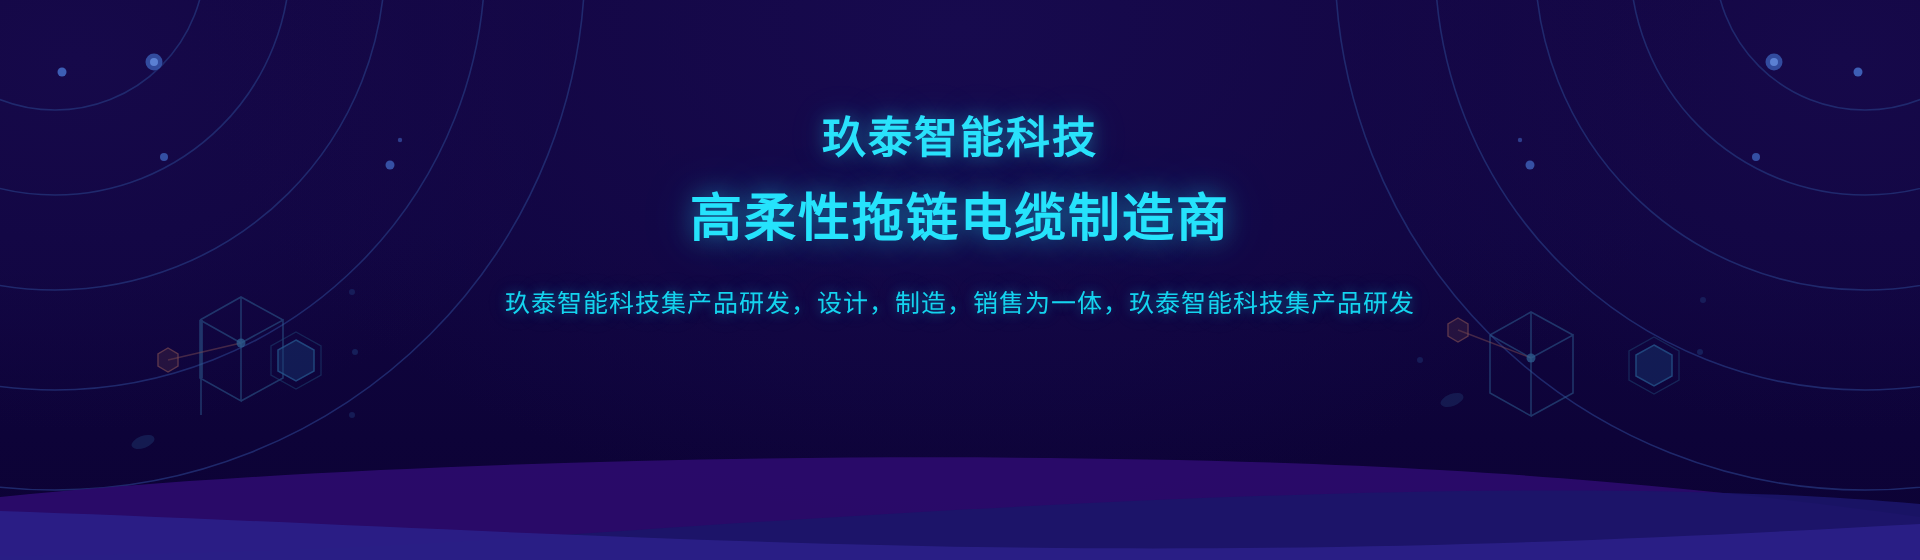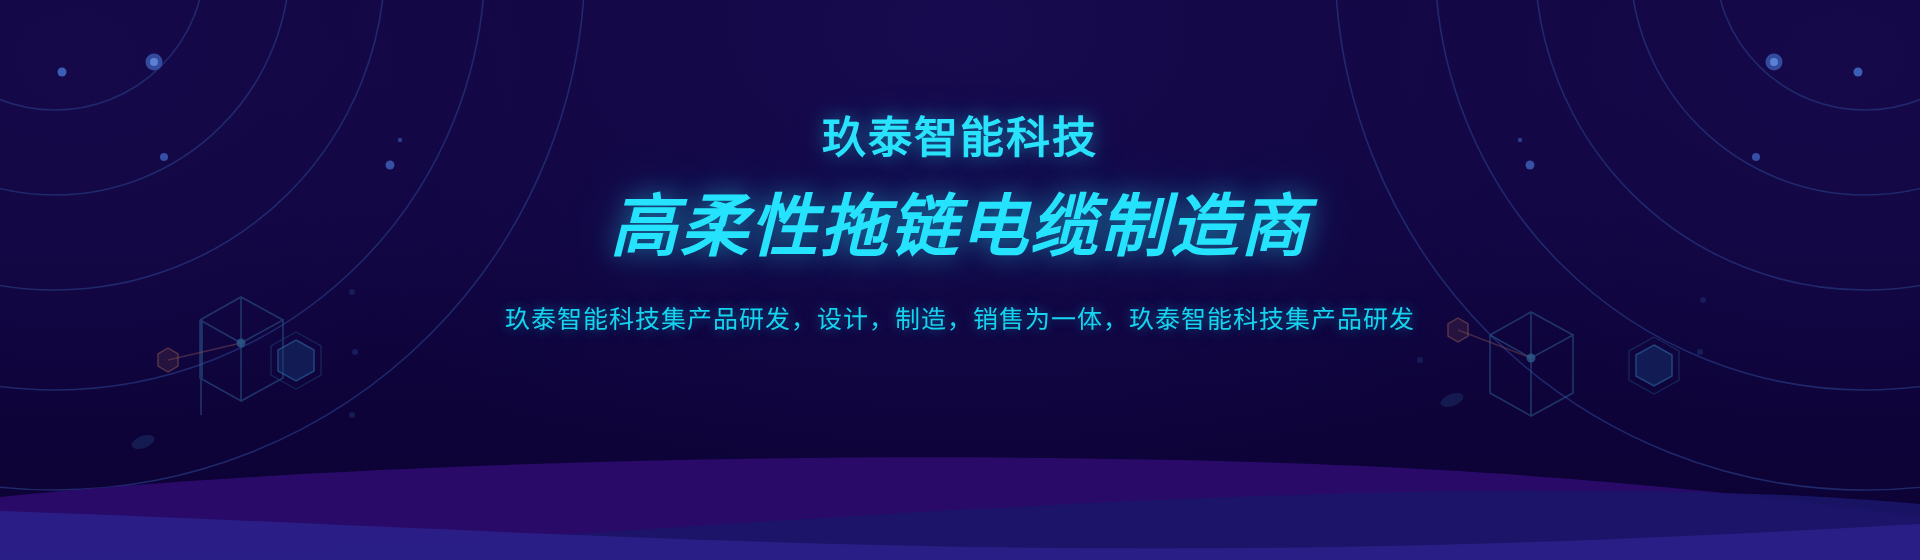--- a/index.html
+++ b/index.html
@@ -55,27 +55,26 @@
     font-size: 44px;
     line-height: 1;
     font-weight: 700;
     letter-spacing: 2px;
     color: #29e2fb;
     text-shadow: 0 0 18px rgba(34,226,251,.40), 0 0 42px rgba(34,226,251,.18);
   }
 
   .headline {
     margin-top: 32px;
-    font-size: 68px;
+    font-size: 52px;
     line-height: 1;
     font-weight: 700;
     letter-spacing: 2px;
     color: #25e3fc;
     text-shadow: 0 0 26px rgba(37,227,252,.45), 0 0 64px rgba(37,227,252,.20);
-    font-style: italic;
   }
 
   .tagline {
     margin-top: 44px;
     font-size: 25px;
     line-height: 1.2;
     font-weight: 400;
     letter-spacing: 1px;
     color: #14d4ef;
     text-shadow: 0 0 12px rgba(20,212,239,.38), 0 0 30px rgba(20,212,239,.15);

